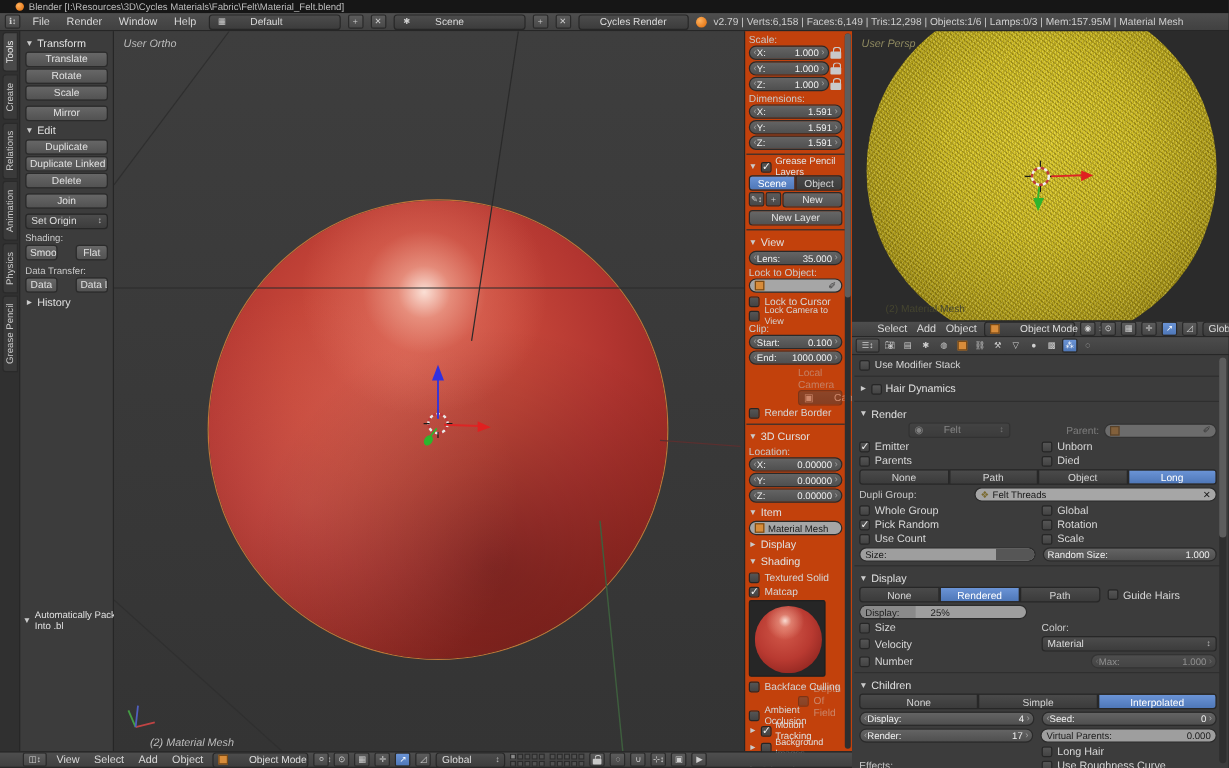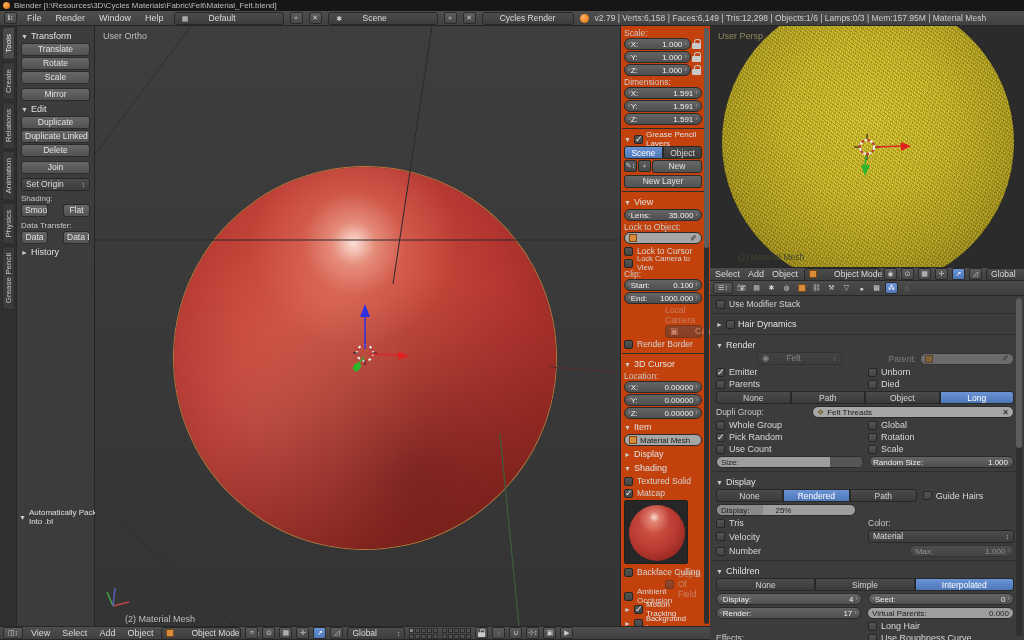--- a/index.html
+++ b/index.html
@@ -1,20 +1,20 @@
 <!DOCTYPE html>
 <html><head>
 <meta charset="utf-8">
 <style>
   html,body{margin:0;padding:0;background:#111;}
   *{box-sizing:border-box;font-family:"Liberation Sans","DejaVu Sans",sans-serif;}
   .app{position:relative;width:1024px;height:640px;background:#353535;overflow:hidden;font-size:9px;color:#d8d8d8;}
   .abs{position:absolute;}
   
-  .titlebar{left:0;top:0;width:1024px;height:11px;background:#161616;color:#bdbdbd;font-size:8px;display:flex;align-items:center;padding-left:3px;gap:4px;}
+  .titlebar{left:0;top:0;width:1024px;height:11px;background:#161616;color:#bdbdbd;font-size:8px;display:flex;align-items:center;padding-left:13px;gap:4px;}
   .infobar{left:0;top:11px;width:1024px;height:15px;background:linear-gradient(#4e4e4e,#414141);border-bottom:1px solid #262626;display:flex;align-items:center;gap:6px;padding:0 4px;}
   .menu{color:#d9d9d9;font-size:9px;padding:0 4px;cursor:default;}
   .blico{width:9px;height:9px;border-radius:50%;background:radial-gradient(circle at 35% 35%,#ffb25e,#e87d1e 70%);display:inline-block;}
   .stats{color:#cfcfcf;font-size:8.5px;}
   
   .b{background:linear-gradient(#676767,#525252);border:1px solid #2b2b2b;border-radius:3px;color:#e2e2e2;height:13px;line-height:11px;text-align:center;font-size:8.5px;padding:0 3px;white-space:nowrap;overflow:hidden;}
   .dd{background:linear-gradient(#4c4c4c,#3c3c3c);border:1px solid #272727;border-radius:3px;color:#dcdcdc;height:13px;line-height:11px;font-size:8.5px;display:flex;align-items:center;gap:17px;padding:0 4px;white-space:nowrap;}
   .dd .ud{margin-left:auto;color:#b5b5b5;font-size:7px;}
   .num{background:linear-gradient(#646464,#4f4f4f);border:1px solid #2a2a2a;border-radius:7px;height:12px;display:flex;align-items:center;font-size:8px;color:#f0f0f0;padding:0 3px;white-space:nowrap;}
   .num .ar{color:#9d9d9d;font-size:8px;line-height:10px;}
@@ -47,21 +47,21 @@
   .ttab{writing-mode:vertical-rl;transform:rotate(180deg);font-size:8px;color:#c9c9c9;background:#3a3a3a;border:1px solid #2a2a2a;border-radius:0 3px 3px 0;padding:6px 1px;margin:1px 1px 1px 2px;text-align:center;}
   .ttab.on{background:#4a4a4a;color:#efefef;}
   
   .shelf{left:17px;top:26px;width:78px;height:600px;background:#3c3c3c;border-right:1px solid #262626;padding:3px 4px;}
   .shelf .b{width:100%;margin-bottom:1px;}
   .slabel{color:#c9c9c9;font-size:8px;margin:3px 0 1px;}
   .half{display:flex;gap:15px;}
   .half .b{flex:1;}
   
   .vp{left:95px;top:26px;width:525px;height:600px;background:linear-gradient(180deg,#3e3e3e,#343434);overflow:hidden;}
-  .vplabel{color:#bdbdbd;font-size:9px;}
+  .vplabel{color:#bdbdbd;font-size:9px;font-style:italic;}
   .redsphere{position:absolute;left:79px;top:141px;width:382px;height:382px;border-radius:50%;
     background:
       radial-gradient(circle at 47% 20%, rgba(255,236,226,.92) 0%, rgba(248,182,162,.6) 6%, rgba(238,132,112,.3) 14%, rgba(238,122,102,0) 28%),
       radial-gradient(circle at 22% 66%, rgba(252,172,152,.16) 0%, rgba(252,172,152,0) 45%),
       radial-gradient(circle at 62% 80%, rgba(0,0,0,.28) 0%, rgba(0,0,0,0) 52%),
       radial-gradient(circle at 43% 36%, #d2594a 0%, #c54639 30%, #b23530 52%, #9b2a24 72%, #85231e 88%, #74201b 100%);
     box-shadow:0 0 0 1px rgba(205,125,55,.9);}
   
   .np{left:620px;top:26px;width:90px;height:600px;background:#c2410c;border-left:1px solid #262626;padding:2px 8px 2px 3px;font-size:8px;}
   .np .num,.np .sl,.np .tf{margin-bottom:1px;}
@@ -77,21 +77,21 @@
   
   .rvp{left:710px;top:26px;width:314px;height:241px;background:#2b2b2b;overflow:hidden;}
   .felt{position:absolute;left:12px;top:-30px;width:292px;height:292px;border-radius:50%;
     background:
       repeating-linear-gradient(37deg, rgba(80,65,0,.28) 0 1px, transparent 1px 3px),
       repeating-linear-gradient(-54deg, rgba(255,246,150,.22) 0 1px, transparent 1px 3px),
       repeating-linear-gradient(80deg, rgba(60,50,0,.18) 0 1px, transparent 1px 2px),
       radial-gradient(circle at 50% 42%, #dcca2e 0%, #cfbd26 35%, #b4a21e 62%, #968517 82%, #7e6f12 100%);}
   .rvlabel{color:#45452f;font-size:8.5px;}
   
-  .vhead{background:linear-gradient(#4e4e4e,#404040);border-top:1px solid #272727;border-bottom:1px solid #272727;display:flex;align-items:center;gap:4px;padding:0 3px;}
+  .vhead{background:linear-gradient(#4e4e4e,#404040);border-top:1px solid #272727;border-bottom:1px solid #272727;display:flex;align-items:center;gap:4px;padding:0 19px;}
   .mheader{left:0;top:626px;width:710px;height:14px;}
   .rheader{left:710px;top:267px;width:314px;height:14px;}
   
   .phbar{left:710px;top:281px;width:314px;height:15px;background:linear-gradient(#4c4c4c,#3f3f3f);border-bottom:1px solid #272727;display:flex;align-items:center;gap:2px;padding:0 3px;}
   .props{left:710px;top:296px;width:314px;height:344px;background:#3c3c3c;padding:2px 10px 0 6px;overflow:hidden;}
   .props .row{display:flex;align-items:center;gap:6px;margin-bottom:2px;}
   .props .col{flex:1;display:flex;align-items:center;gap:4px;}
   .psep{height:1px;background:#2f2f2f;margin:3px -4px;}
   .pscroll{position:absolute;right:2px;top:2px;width:6px;height:338px;background:#2e2e2e;border-radius:3px;}
   .pscroll .th{position:absolute;left:0;top:0;width:6px;height:150px;background:#5d5d5d;border-radius:3px;}
@@ -599,21 +599,21 @@
     <div class="row">
       <div class="sl" style="width:140px;">
           <div class="darkseg" style="right:auto;left:0;width:33%;border-radius:7px 0 0 7px;background:#8a8a8a;"></div>
           <span style="position:relative;">Display:</span>
           <span style="position:relative;margin-left:26px;">25%</span>
         </div>
     </div>
     <div class="row">
       <div class="col">
           <span class="cb"></span>
-          <span>Tris</span>
+          <span>Size</span>
         </div>
       <div class="col">
           <span class="plabel">Color:</span>
         </div>
     </div>
     <div class="row">
       <div class="col">
           <span class="cb"></span>
           <span>Velocity</span>
         </div>

